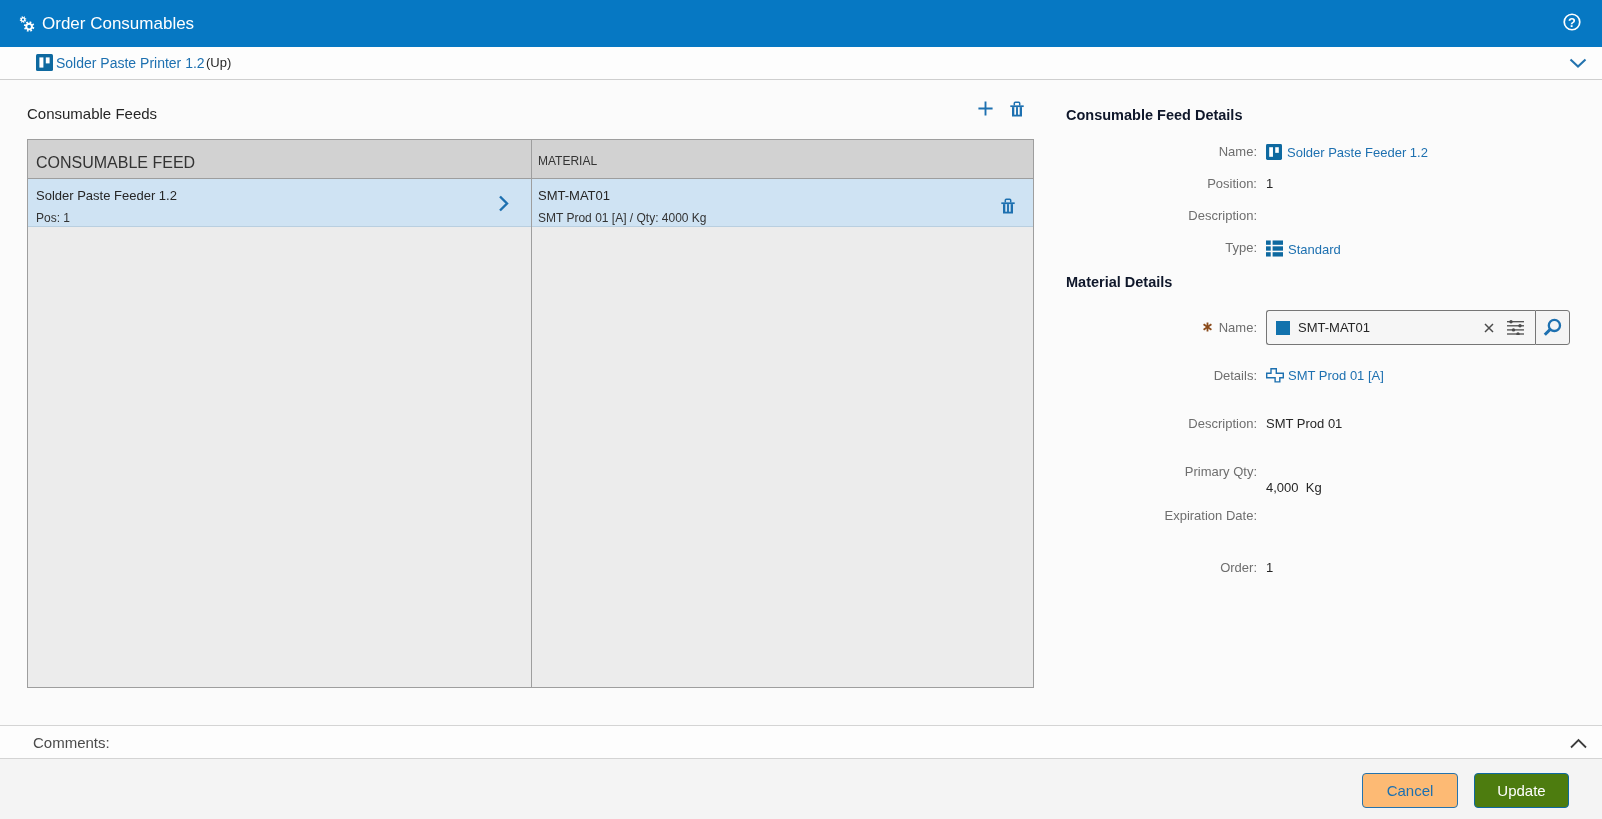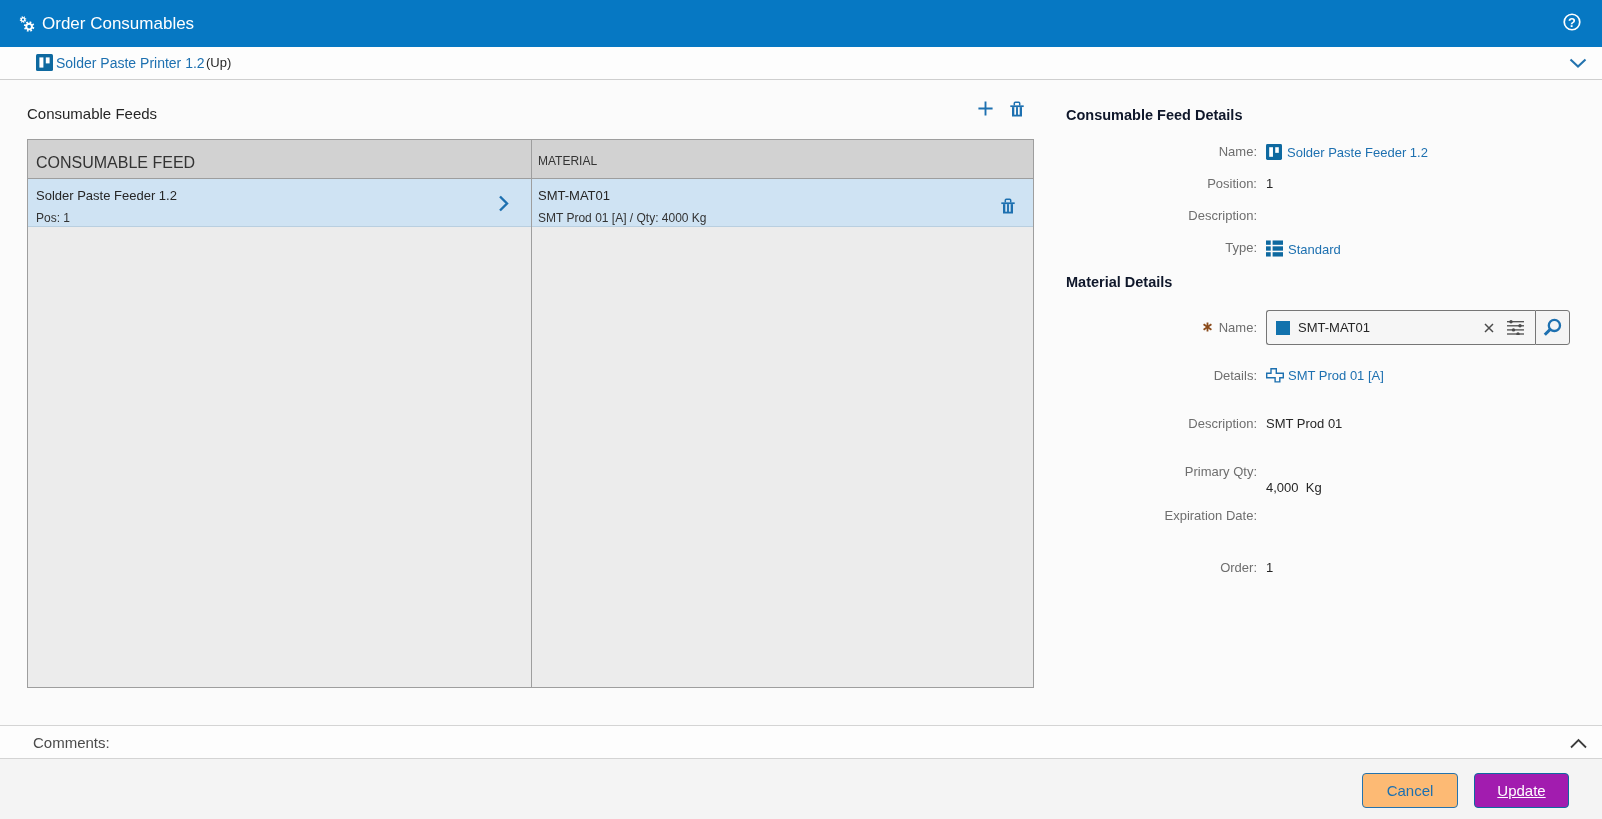--- a/index.html
+++ b/index.html
@@ -45,21 +45,21 @@
   #inpGroup { left:1266px; top:310px; width:304px; height:35px; }
   #inpBox { position:absolute; left:0; top:0; width:269px; height:35px; border:1px solid #767676; border-right:none; border-radius:3px 0 0 3px; background:#f6f6f6; }
   #inpBtn { position:absolute; left:269px; top:0; width:35px; height:35px; border:1px solid #767676; border-radius:0 3px 3px 0; background:#f4f4f4; }
 
   
   #comments { left:0; top:725px; width:1602px; height:34px; background:#fdfdfd; border-top:1px solid #d4d4d4; border-bottom:1px solid #d4d4d4; }
   #comments .t { position:absolute; left:33px; top:8px; font-size:15px; color:#4b4b4b; }
   #footer { left:0; top:759px; width:1602px; height:60px; background:#f4f4f4; }
   .btn { position:absolute; top:14px; height:35px; border-radius:4px; font-size:15px; text-align:center; line-height:33px; }
   #btnCancel { left:1362px; width:96px; background:#fdba74; border:1px solid #2473ae; color:#1d70b0; }
-  #btnUpdate { left:1474px; width:95px; background:#a21caf; border:1px solid #0e69a0; color:#fff;text-decoration:underline; }
+  #btnUpdate { left:1474px; width:95px; background:#4d7c0f; border:1px solid #0e69a0; color:#fff; }
 </style>
 </head>
 <body>
 <div id="page">
 
   <div class="abs" id="topbar">
     <svg style="left:19px; top:16px;" width="16" height="16" viewBox="0 0 19 19">
       <path fill="#fff" d="M18.25 13.25 L17.49 15.59 L16.01 14.76 L14.84 16.12 L15.89 17.46 L13.70 18.57 L13.24 16.93 L11.45 17.07 L11.25 18.75 L8.91 17.99 L9.74 16.51 L8.38 15.34 L7.04 16.39 L5.93 14.20 L7.57 13.74 L7.43 11.95 L5.75 11.75 L6.51 9.41 L7.99 10.24 L9.16 8.88 L8.11 7.54 L10.30 6.43 L10.76 8.07 L12.55 7.93 L12.75 6.25 L15.09 7.01 L14.26 8.49 L15.62 9.66 L16.96 8.61 L18.07 10.80 L16.43 11.26 L16.57 13.05 Z M14.20 12.50 A2.20 2.20 0 1 0 9.80 12.50 A2.20 2.20 0 1 0 14.20 12.50 Z" fill-rule="evenodd"></path>
       <path fill="#fff" d="M8.62 5.38 L7.88 6.75 L7.03 6.05 L6.15 6.77 L6.67 7.74 L5.17 8.18 L5.07 7.09 L3.94 6.97 L3.62 8.02 L2.25 7.28 L2.95 6.43 L2.23 5.55 L1.26 6.07 L0.82 4.57 L1.91 4.47 L2.03 3.34 L0.98 3.02 L1.72 1.65 L2.57 2.35 L3.45 1.63 L2.93 0.66 L4.43 0.22 L4.53 1.31 L5.66 1.43 L5.98 0.38 L7.35 1.12 L6.65 1.97 L7.37 2.85 L8.34 2.33 L8.78 3.83 L7.69 3.93 L7.57 5.06 Z M6.10 4.20 A1.30 1.30 0 1 0 3.50 4.20 A1.30 1.30 0 1 0 6.10 4.20 Z" fill-rule="evenodd"></path>
     </svg>

